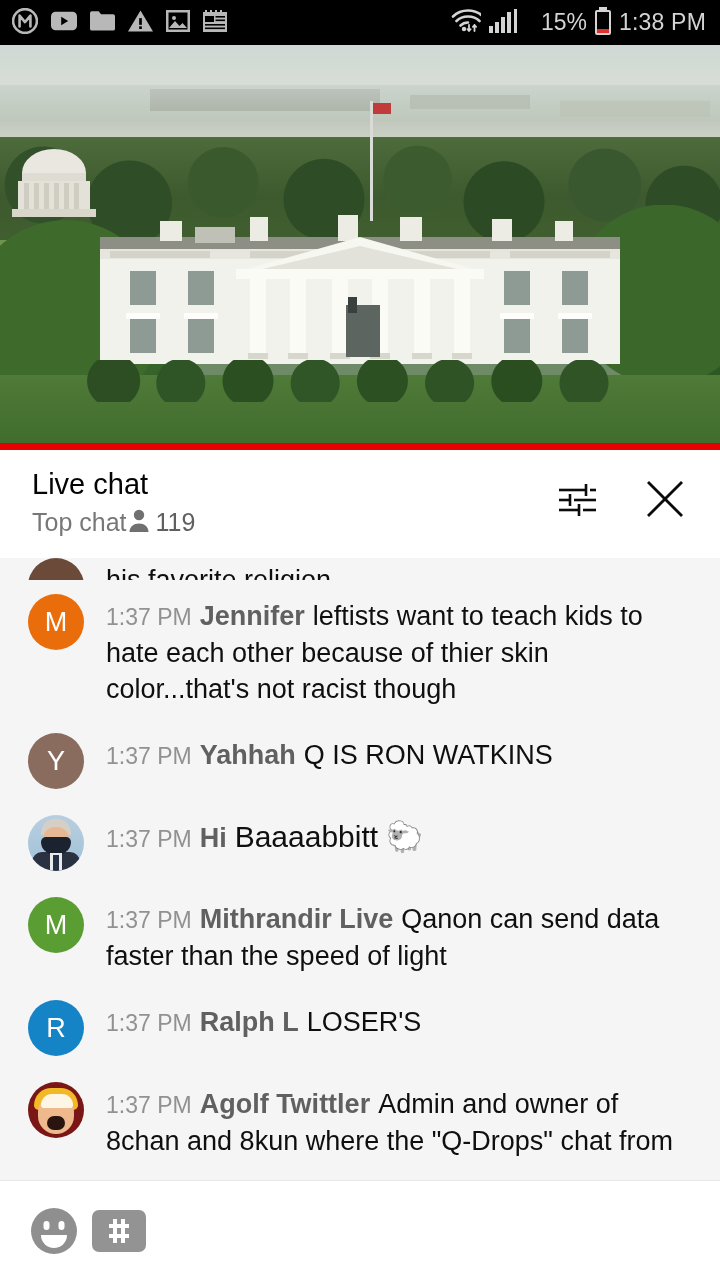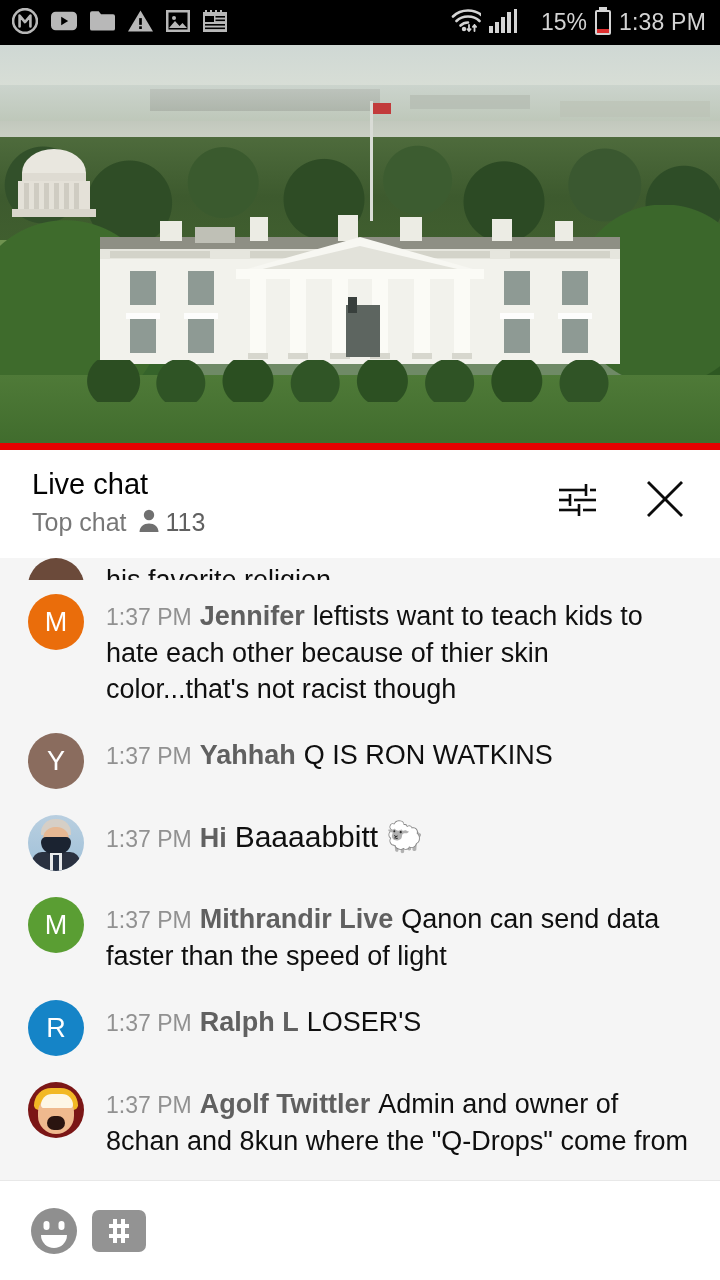--- a/index.html
+++ b/index.html
@@ -130,21 +130,21 @@
   
   .chat-header {
     position: relative;
     height: 108px; width:100%;
     background:#ffffff;
     padding: 14px 18px 0 32px;
     display:flex; align-items:flex-start;
   }
   .ch-titles { flex:1; }
   .ch-title { font-size: 29px; color:#030303; font-weight:400; line-height:40px; }
-  .ch-sub { margin-top:4px; display:flex; align-items:center; gap:10px; }
+  .ch-sub { margin-top:4px; display:flex; align-items:center; gap:0; }
   .ch-subtext { font-size:25px; color:#777777; }
   .ch-viewers { display:flex; align-items:center; gap:5px; }
   .ch-count { font-size:25px; color:#606060; }
   .ch-actions { display:flex; align-items:center; gap:42px; padding-top:12px; padding-right:14px; }
   .ch-btn { width:46px; height:46px; display:flex; align-items:center; justify-content:center; cursor:pointer; }
 
   
   .chat-list {
     position:relative;
     height: 645px;
@@ -420,21 +420,21 @@
       <div class="ch-title">Live chat</div>
       <div class="ch-sub">
         <span class="ch-subtext">Top chat</span>
         <span class="ch-viewers">
           <span>
             <svg width="24" height="25" viewBox="0 0 24 25">
                 <circle cx="12" cy="7" r="5.2" fill="#707070"></circle>
                 <path d="M2.5 24c0-5.4 4.3-8.6 9.5-8.6s9.5 3.2 9.5 8.6z" fill="#707070"></path>
               </svg>
           </span>
-          <span class="ch-count">113</span>
+          <span class="ch-count">119</span>
         </span>
       </div>
     </div>
     <div class="ch-actions">
       <div class="ch-btn">
         <svg width="44" height="44" viewBox="0 0 44 44">
           <line x1="4" y1="13" x2="31" y2="13" stroke="#0b0b0b" stroke-width="2.6"></line>
           <line x1="35" y1="13" x2="41" y2="13" stroke="#0b0b0b" stroke-width="2.6"></line>
           <line x1="31" y1="7" x2="31" y2="19" stroke="#0b0b0b" stroke-width="2.6"></line>
           <line x1="4" y1="23" x2="15" y2="23" stroke="#0b0b0b" stroke-width="2.6"></line>
@@ -514,21 +514,21 @@
     </div>
 
     <div class="msg">
       <div class="avatar ava-agolf">
         <span class="hair2"></span>
         <span class="face2"></span>
         <span class="swoop"></span>
         <span class="mouth"></span>
       </div>
       <div class="msg-body">
-        <span class="msg-time">1:37 PM</span><span class="msg-author">Agolf Twittler</span><span class="msg-text">Admin and owner of 8chan and 8kun where the "Q-Drops" come from</span>
+        <span class="msg-time">1:37 PM</span><span class="msg-author">Agolf Twittler</span><span class="msg-text">Admin and owner of 8chan and 8kun where the "Q-Drops" chat from</span>
       </div>
     </div>
 
     <div class="msg">
       <div class="avatar" style="background:#1584c7">
         <span>P</span>
       </div>
       <div class="msg-body">
         <span class="msg-time">1:38 PM</span><span class="msg-author">Puffin</span><span class="msg-text">Ron Watkins in jail yet?</span>
       </div>

